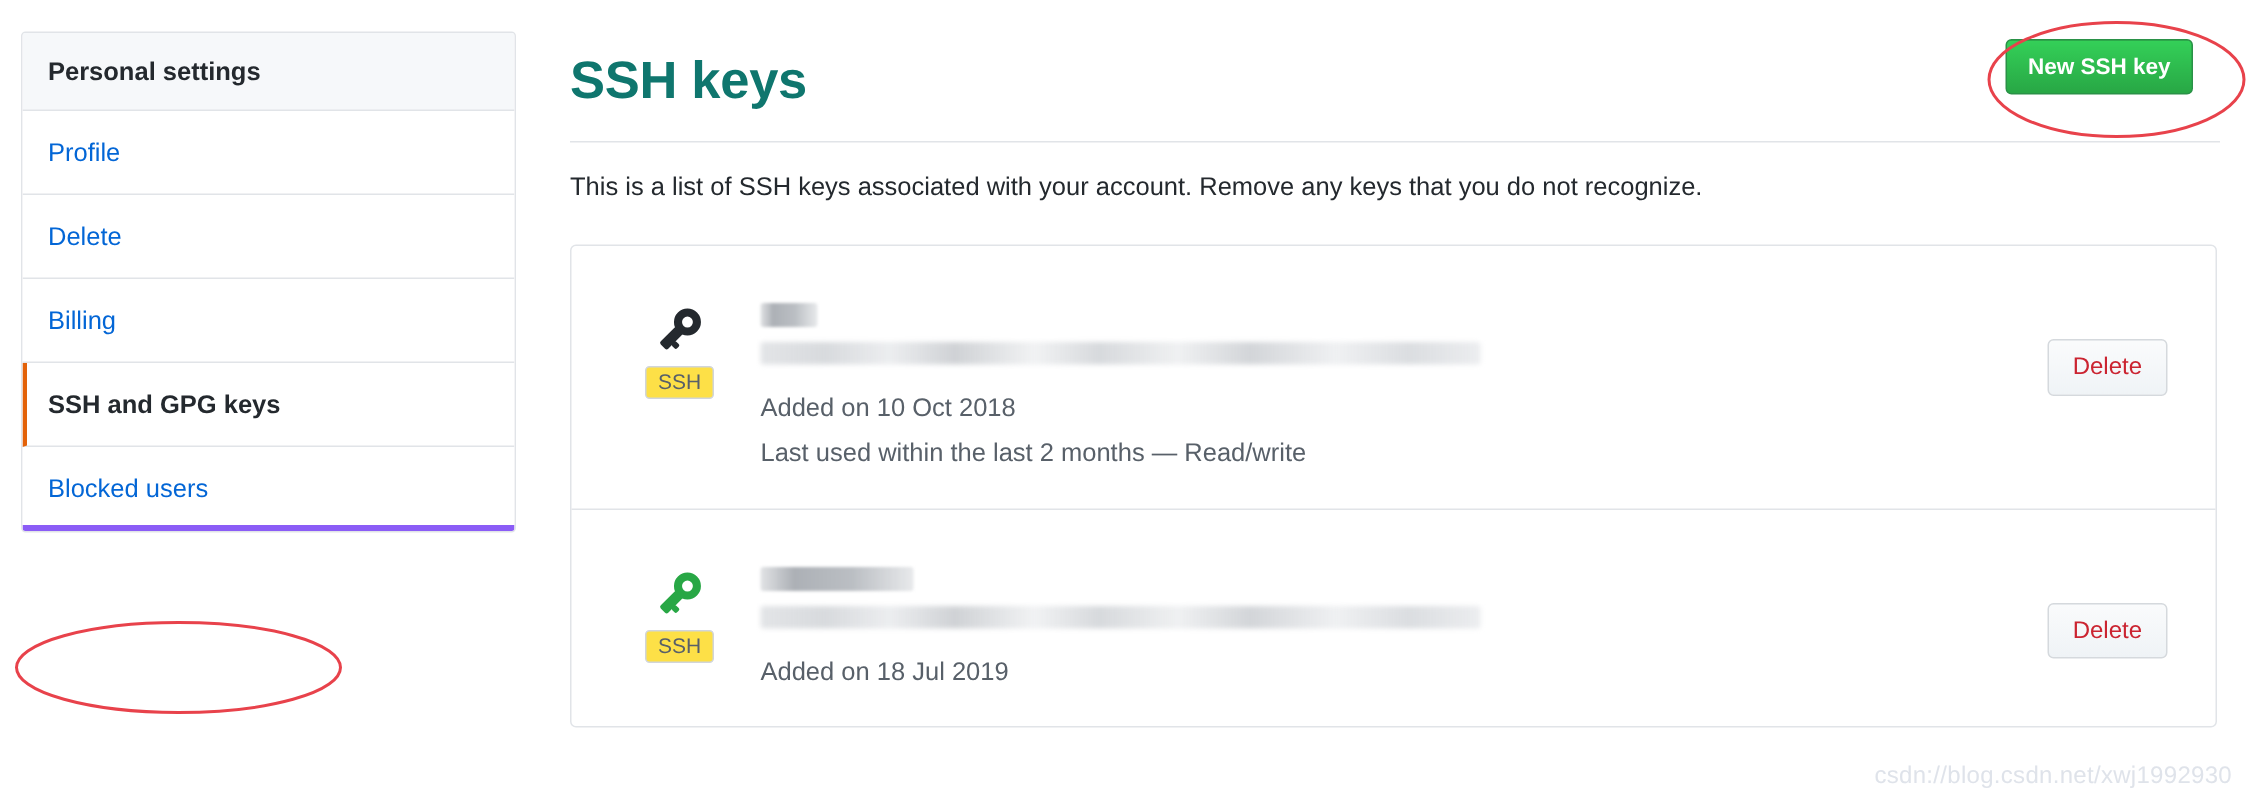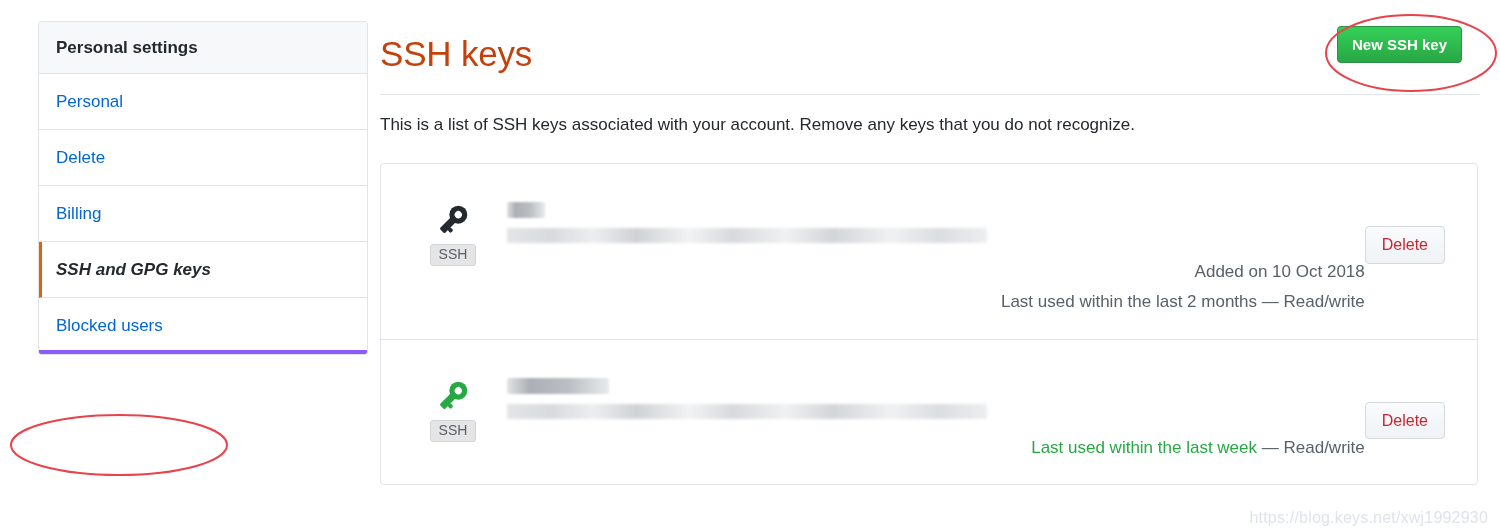--- a/index.html
+++ b/index.html
@@ -27,21 +27,20 @@
   .sidebar {
     position: absolute;
     left: 14px;
     top: 21px;
     width: 330px;
     border: 1px solid #e1e4e8;
     border-radius: 3px;
     background: #fff;
     box-sizing: border-box;
     overflow: hidden;
-    margin-left: 24px;
   }
   .sidebar-header {
     background: #f6f8fa;
     border-bottom: 1px solid #e1e4e8;
     height: 52px;
     line-height: 52px;
     padding-left: 17px;
     font-size: 17px;
     font-weight: bold;
     color: #24292e;
@@ -60,42 +59,41 @@
     white-space: nowrap;
   }
   .sidebar-item:last-child {
     border-bottom: 4px solid #8b5cf6;
   }
   .sidebar-item.active {
     color: #24292e;
     font-weight: bold;
     border-left: 3px solid #e36209;
     padding-left: 14px;
-    font-style: italic;
   }
 
   
   .main {
     position: absolute;
     left: 380px;
     top: 0;
     width: 1100px;
     height: 531px;
   }
 
   .main-head {
     position: relative;
     height: 72px;
     border-bottom: 1px solid #e1e4e8;
     margin-top: 22px;
   }
   .page-title {
     font-size: 35px;
-    font-weight: 400;
-    color: #c2410c;
+    font-weight: 700;
+    color: #0f766e;
     line-height: 1;
     padding-top: 14px;
     letter-spacing: -0.2px;
   }
   .new-key-btn {
     position: absolute;
     right: 18px;
     top: 4px;
     background: #2ebc4f;
     background-image: linear-gradient(#34d058, #28a745);
@@ -152,29 +150,28 @@
     display: block;
   }
   .ssh-badge {
     margin-top: 4px;
     border: 1px solid #d1d5da;
     border-radius: 3px;
     font-size: 14px;
     color: #586069;
     padding: 2px 8px 3px 8px;
     line-height: 1.1;
-    background: #e5e5e5;
+    background: #fde047;
   }
 
   .key-body {
     flex: 1;
     padding-left: 18px;
     padding-top: 6px;
     min-width: 0;
-    text-align: right;
   }
 
   .redact {
     border-radius: 2px;
     display: block;
   }
   .redact-title {
     height: 16px;
     margin-top: 10px;
     margin-bottom: 10px;
@@ -271,21 +268,21 @@
 </style>
 </head>
 <body>
 
 <div class="page">
 
   <nav class="sidebar">
     <div class="sidebar-header">Personal settings</div>
 
     <div class="sidebar-item">
-      <span>Personal</span>
+      <span>Profile</span>
     </div>
     <div class="sidebar-item">
       <span>Delete</span>
     </div>
     <div class="sidebar-item">
       <span>Billing</span>
     </div>
     <div class="sidebar-item active">
       <span>SSH and GPG keys</span>
     </div>
@@ -342,37 +339,34 @@
               <rect x="3.5" y="13.2" width="14" height="5.6" rx="1.2" fill="#28a745"></rect>
               <rect x="7.2" y="18.4" width="3.2" height="3.6" rx="1" fill="#28a745"></rect>
             </g>
           </svg>
           <span class="ssh-badge">SSH</span>
         </div>
 
         <div class="key-body">
           <span class="redact redact-title" style="width:102px"></span>
           <span class="redact redact-fp" style="width:480px"></span>
-          <div class="meta-line">
-            <span class="green">Last used within the last week</span>
-            <span>— Read/write</span>
-          </div>
+          <div class="meta-line">Added on 18 Jul 2019</div>
         </div>
 
         <div class="delete-col">
           <button class="delete-btn">Delete</button>
         </div>
       </div>
 
     </section>
   </main>
 
   <svg class="annot" id="annot-sidebar" viewBox="0 0 230 74">
     <ellipse cx="115" cy="37" rx="108" ry="30"></ellipse>
   </svg>
 
   <svg class="annot" id="annot-button" viewBox="0 0 178 82">
     <ellipse cx="89" cy="41" rx="85" ry="38"></ellipse>
   </svg>
 
-  <div class="watermark">https://blog.keys.net/xwj1992930</div>
+  <div class="watermark">csdn://blog.csdn.net/xwj1992930</div>
 
 </div>
 
 </body></html>

